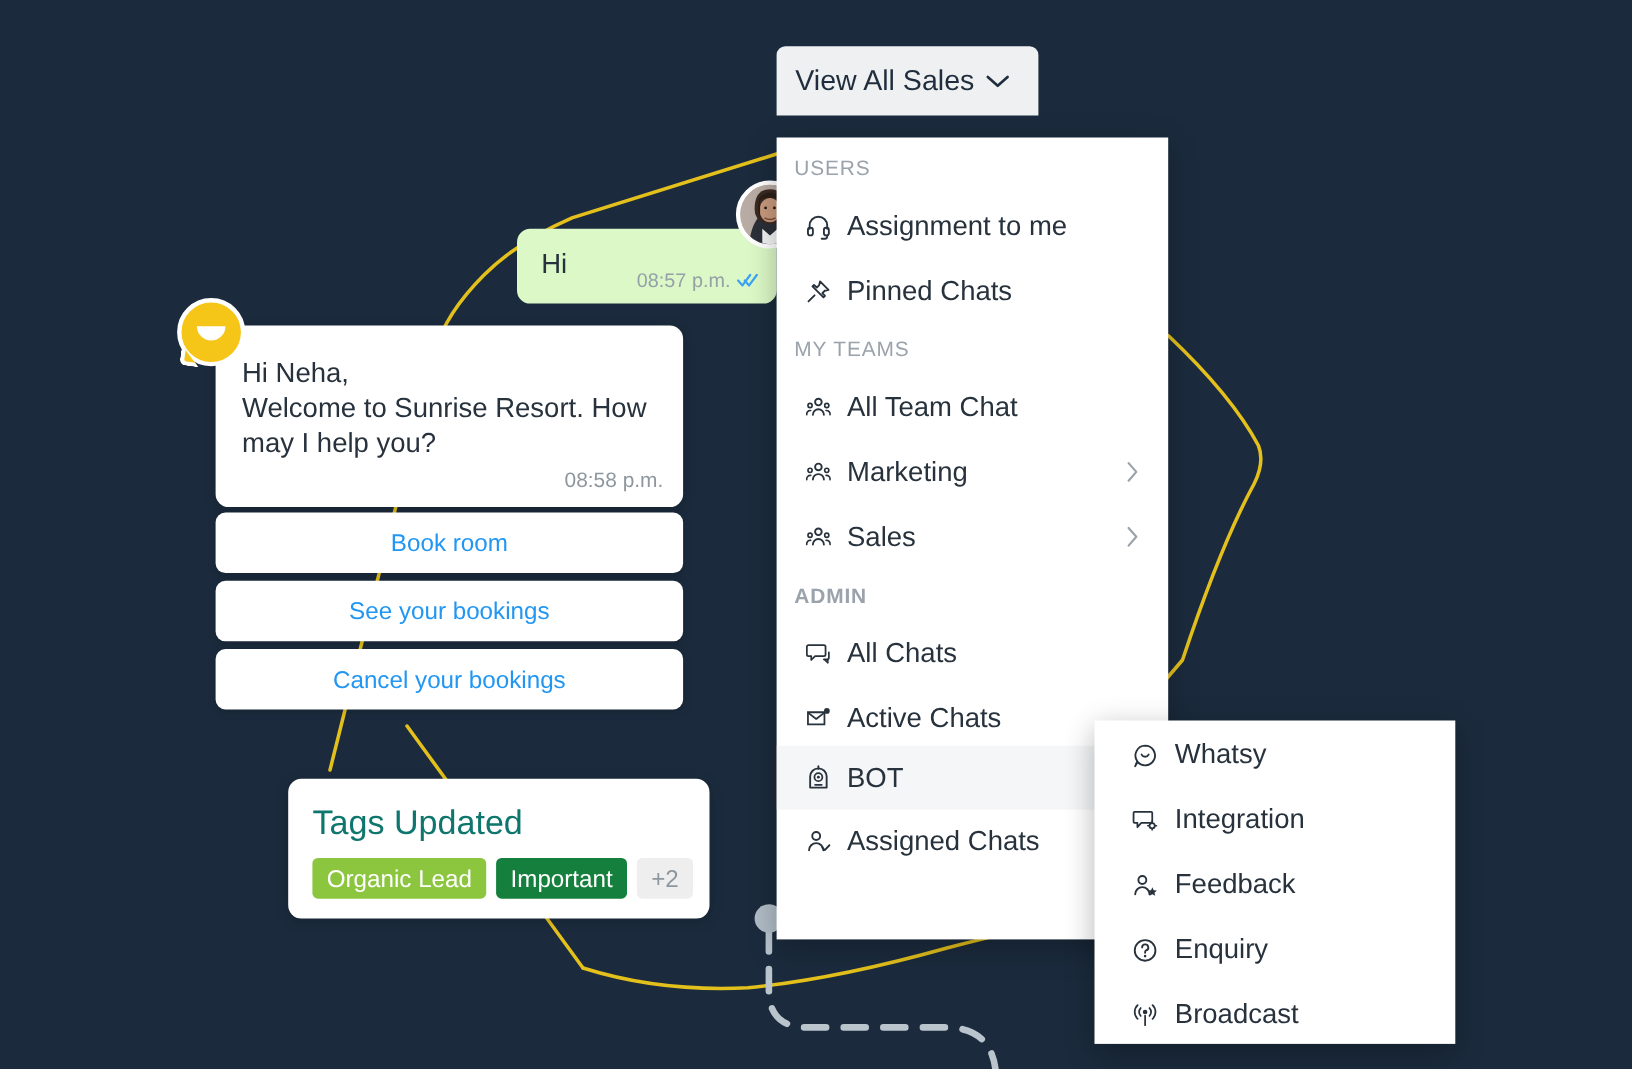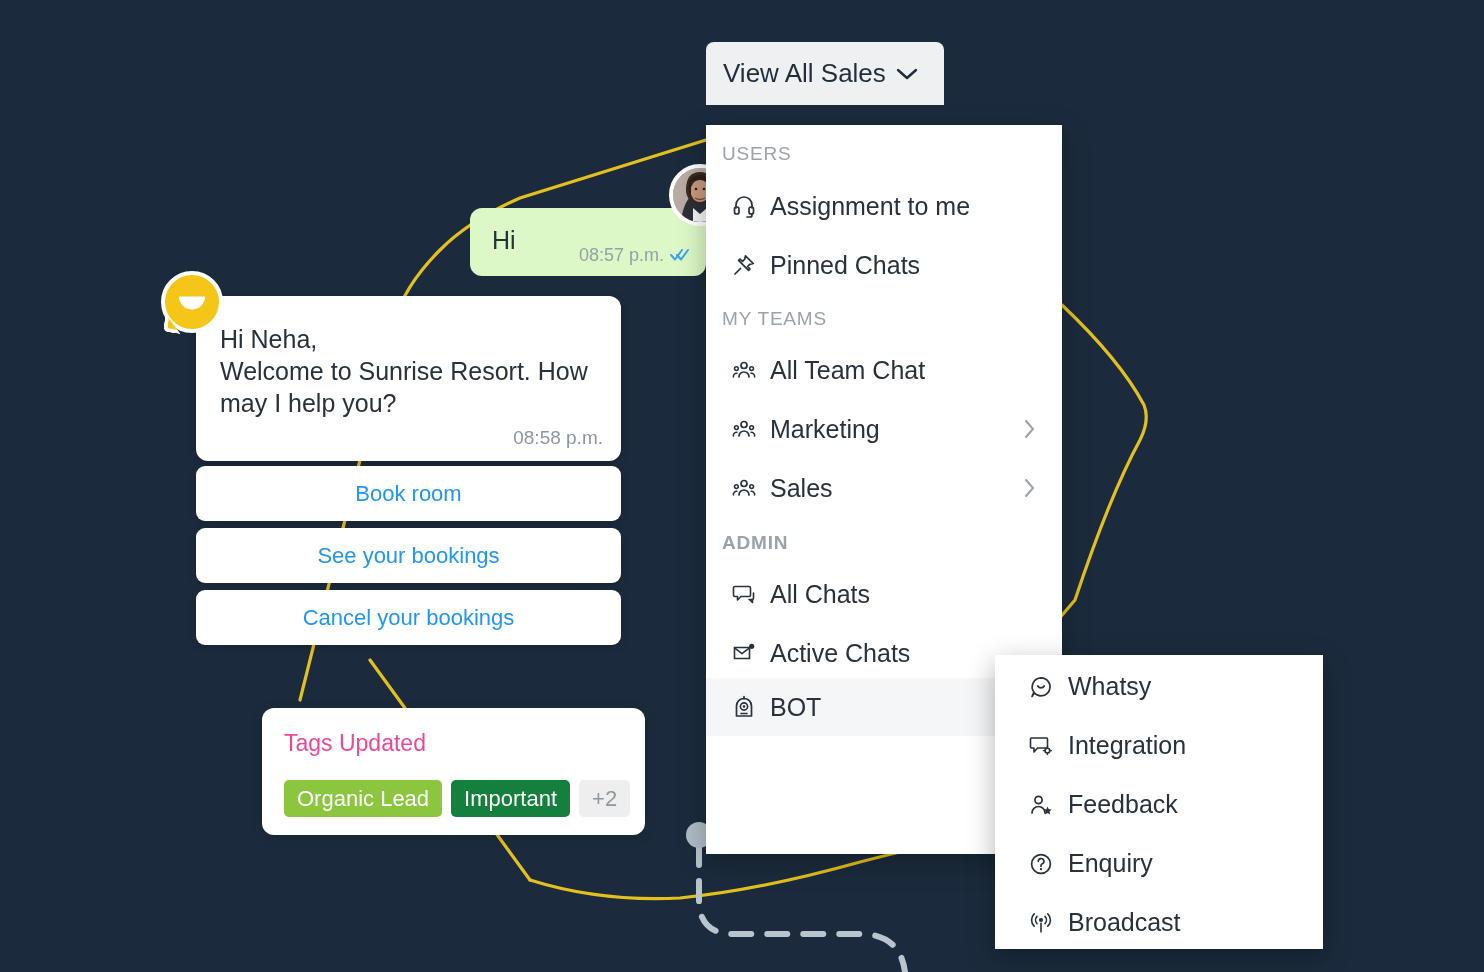--- a/index.html
+++ b/index.html
@@ -97,21 +97,21 @@
   
   .tags-card {
     position: absolute; left: 262px; top: 708px;
     width: 383px; height: 127px;
     background: #ffffff; border-radius: 12px;
     box-shadow: 0 2px 12px rgba(0,0,0,.18);
     z-index: 5;
   }
   .tags-card .title {
     position: absolute; left: 22px; top: 22px;
-    font-size: 23px; color: #ec4899;
+    font-size: 31px; color: #0f766e;
   }
   .tags-row {
     position: absolute; left: 22px; top: 72px;
     display: flex; align-items: center; gap: 9px;
   }
   .tag {
     height: 37px; padding: 0 13px; border-radius: 5px;
     display: flex; align-items: center;
     font-size: 22px; color: #ffffff;
   }
@@ -363,20 +363,30 @@
         <svg width="24" height="24" viewBox="0 0 24 24">
           <path d="M12 1.5 L12 4" stroke="#27323d" stroke-width="1.6" stroke-linecap="round"></path>
           <path d="M4.5 21 V11 a7.5 7.5 0 0 1 15 0 v10 Z" stroke="#27323d" stroke-width="1.7" fill="none" stroke-linejoin="round"></path>
           <circle cx="12" cy="11.5" r="3.6" stroke="#27323d" stroke-width="1.6" fill="none"></circle>
           <circle cx="12" cy="11.5" r="1.3" fill="#27323d"></circle>
           <path d="M9 18.5 h6" stroke="#27323d" stroke-width="1.6" stroke-linecap="round"></path>
         </svg>
       </span>
       <span>BOT</span>
     </div>
+    <div class="mrow" style="top:611px">
+      <span class="ico">
+        <svg width="24" height="24" viewBox="0 0 24 24">
+          <circle cx="10" cy="7" r="3.6" stroke="#27323d" stroke-width="1.7" fill="none"></circle>
+          <path d="M3.5 20 a6.5 6.5 0 0 1 13 0" stroke="#27323d" stroke-width="1.7" fill="none" stroke-linecap="round"></path>
+          <path d="M15.5 17.5 L17.8 19.8 L22 15.4" stroke="#27323d" stroke-width="1.7" fill="none" stroke-linecap="round" stroke-linejoin="round"></path>
+        </svg>
+      </span>
+      <span>Assigned Chats</span>
+    </div>
   </div>
 
   <div class="submenu">
     <div class="srow" style="top:2px">
       <span class="ico">
         <svg width="24" height="24" viewBox="0 0 24 24">
           <path d="M12 2.8 a9 9 0 1 1 -6.8 14.9 L3 21.5 L4.9 17 A9 9 0 0 1 12 2.8 Z" stroke="#27323d" stroke-width="1.7" fill="none" stroke-linejoin="round"></path>
           <path d="M8.8 11 a3.6 3.6 0 0 0 6.4 0" stroke="#27323d" stroke-width="1.7" fill="none" stroke-linecap="round"></path>
         </svg>
       </span>

